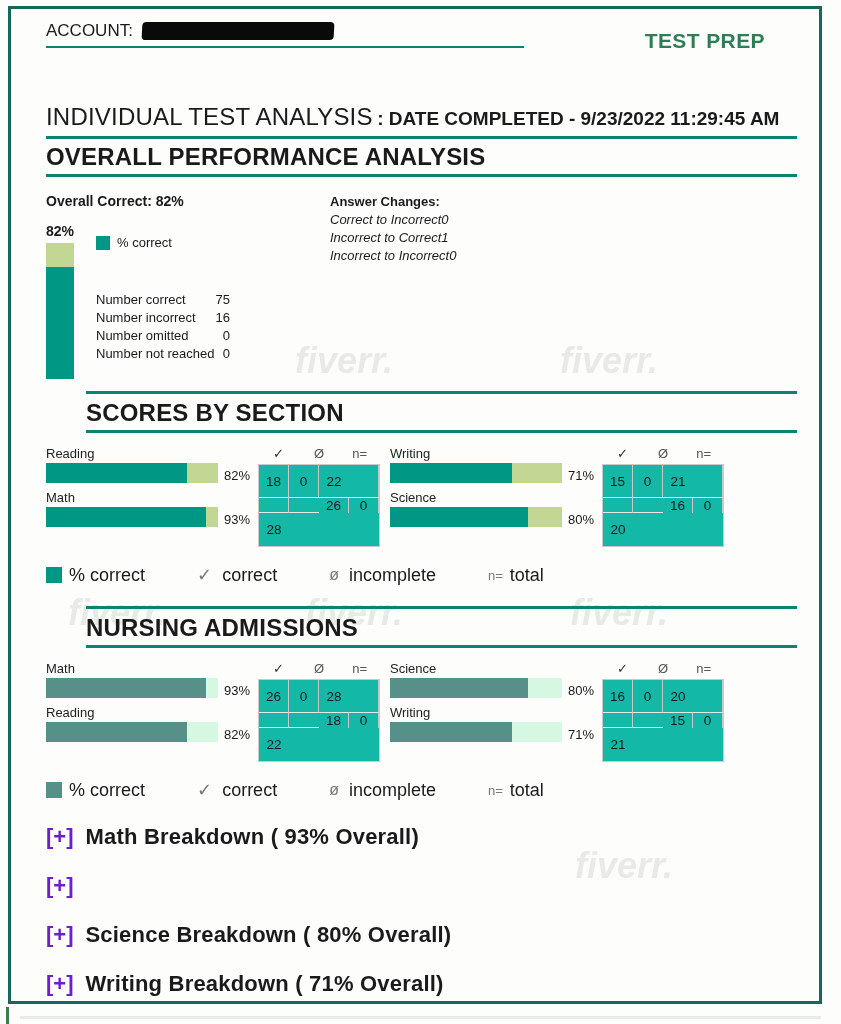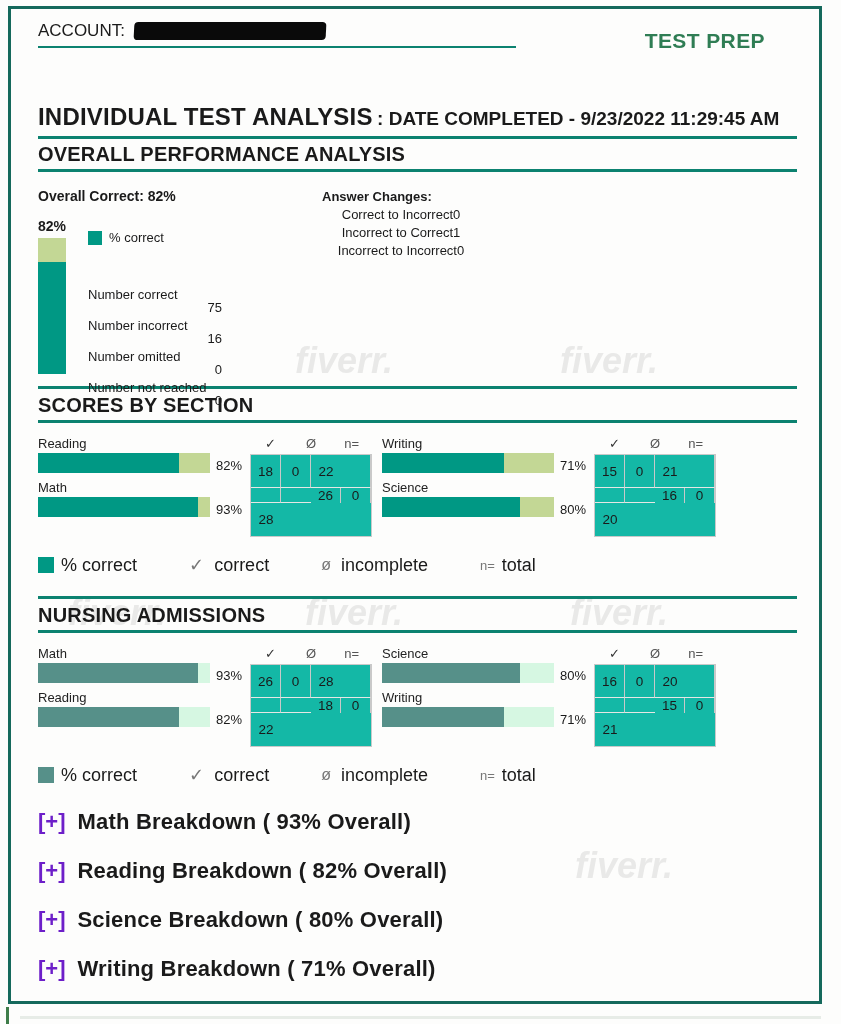--- a/index.html
+++ b/index.html
@@ -4,53 +4,53 @@
 <style>
   :root{
     --frame:#15695c; --line:#0c8270; --teal:#009884; --teal-light:#c3d795;
     --sea:#569089; --sea-light:#d6f7e2; --brand:#2f7d54; --purple:#6d1fc9;
   }
   *{box-sizing:border-box; margin:0; padding:0;}
   body{width:841px; height:1024px; overflow:hidden; background:#fff;}
   .page{position:relative; width:841px; height:1024px; background:#fdfdfc;
         font-family:"Liberation Sans",sans-serif; color:#1a1a1a; overflow:hidden;}
   .frame{position:absolute; left:8px; top:6px; width:814px; height:998px;
-         border:3px solid var(--frame); padding:12px 22px 0 27px;}
+         border:3px solid var(--frame); padding:12px 22px 0 35px;}
   
   .header-top{display:flex; justify-content:space-between; align-items:flex-start;}
   .account-wrap{width:478px; border-bottom:2px solid var(--line); padding-bottom:5px;
                 display:flex; align-items:center; gap:9px; font-size:17px;}
   .redaction{width:192px; height:18px; background:#0a0a0a; border-radius:4px; transform:skewX(-3deg);}
   .brand{font-weight:bold; color:var(--brand); font-size:21px; letter-spacing:.4px; margin-top:8px; margin-right:32px;}
   .breadcrumb{font-size:16px; margin-top:5px; width:max-content;}
   
   .title-row{margin-top:50px; border-bottom:3px solid var(--line); padding-bottom:5px;}
-  .title-main{font-size:24px; font-weight:bold; letter-spacing:.2px;}
+  .title-main{font-size:24px; font-weight:normal; letter-spacing:.2px;}
   .title-suffix{font-size:19px; font-weight:bold;}
-  .section-heading{font-size:20px; font-weight:bold; padding:4px 0 3px;
+  .section-heading{font-size:24px; font-weight:bold; padding:4px 0 3px;
                    border-bottom:3px solid var(--line); letter-spacing:.2px;}
-  .with-top{border-top:3px solid var(--line); padding-top:5px;}
+  .with-top{border-top:3px solid var(--line); padding-top:5px;margin-left:40px;}
   
   .overall-body{display:flex; margin-top:16px; height:198px;}
   .overall-left{width:284px; flex:none;}
   .oc-label{font-weight:bold; font-size:14px;}
   .vchart{display:flex; margin-top:14px;}
   .vbar-wrap{width:40px; flex:none;}
   .vbar-label{font-weight:bold; font-size:14px; margin-bottom:4px;}
   .vbar{width:28px; height:136px; background:var(--teal-light); position:relative;}
   .vbar-fill{position:absolute; bottom:0; left:0; width:100%; background:var(--teal);}
   .vchart-right{margin-left:10px; padding-top:12px;}
   .legend-sm{display:flex; align-items:center; gap:7px; font-size:13px;}
   .swatch-sm{width:14px; height:14px; background:var(--teal); flex:none;}
   .stats{margin-top:42px; font-size:13px;}
   .stat-row{display:flex; justify-content:space-between; width:134px; margin-bottom:3px;}
-  .stat-value{text-align:right;margin-top:13px;}
+  .stat-value{text-align:right;}
   .answer-changes{font-size:13px; padding-top:1px;}
   .ac-head{font-weight:bold; margin-bottom:3px;}
-  .ac-row{display:flex; justify-content:center; width:158px; margin-bottom:3px;}
+  .ac-row{display:flex; justify-content:flex-start; width:158px; margin-bottom:3px;font-style:italic;}
   
   .score-body{display:flex; margin-top:13px;}
   .score-group{display:flex;}
   .score-group + .score-group{margin-left:10px;}
   .bars{width:212px; flex:none;}
   .bar-block{margin-bottom:7px;}
   .bar-label{font-size:13px; color:#222; margin-bottom:2px;}
   .bar-line{display:flex; align-items:flex-end;}
   .bar-track{width:172px; height:20px; position:relative; flex:none;}
   .teal-track{background:var(--teal-light);} .teal-track .bar-fill{background:var(--teal);}
@@ -371,21 +371,20 @@
       </span>
     </div>
 
     <div class="breakdowns">
       <div class="breakdown">
         <span class="bd-toggle">[+]</span>
         <span class="bd-label">Math Breakdown ( 93% Overall)</span>
       </div>
       <div class="breakdown">
         <span class="bd-toggle">[+]</span>
-        <span class="bd-label">Reading Breakdown ( 82% Overall)</span>
       </div>
       <div class="breakdown">
         <span class="bd-toggle">[+]</span>
         <span class="bd-label">Science Breakdown ( 80% Overall)</span>
       </div>
       <div class="breakdown">
         <span class="bd-toggle">[+]</span>
         <span class="bd-label">Writing Breakdown ( 71% Overall)</span>
       </div>
     </div>

